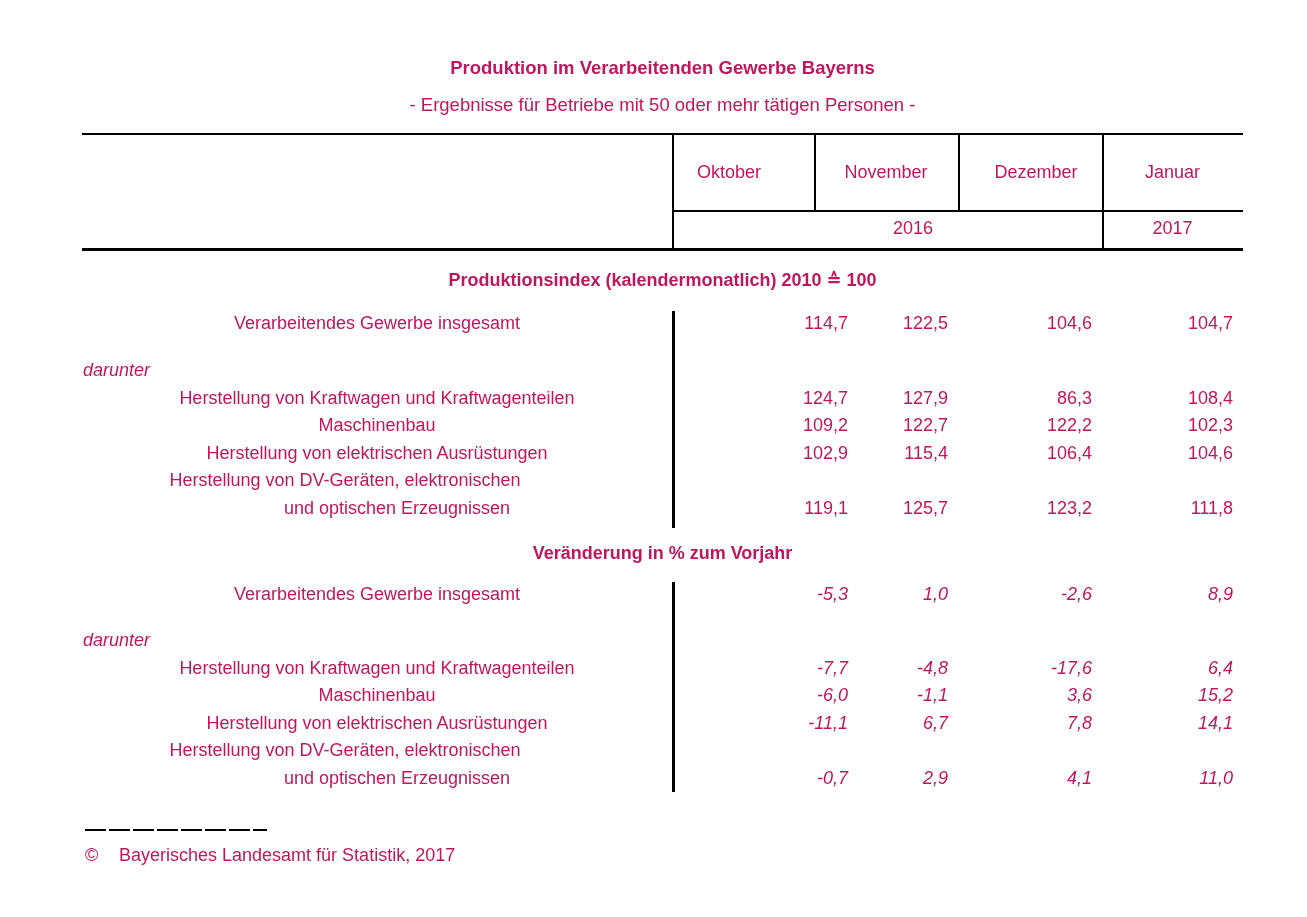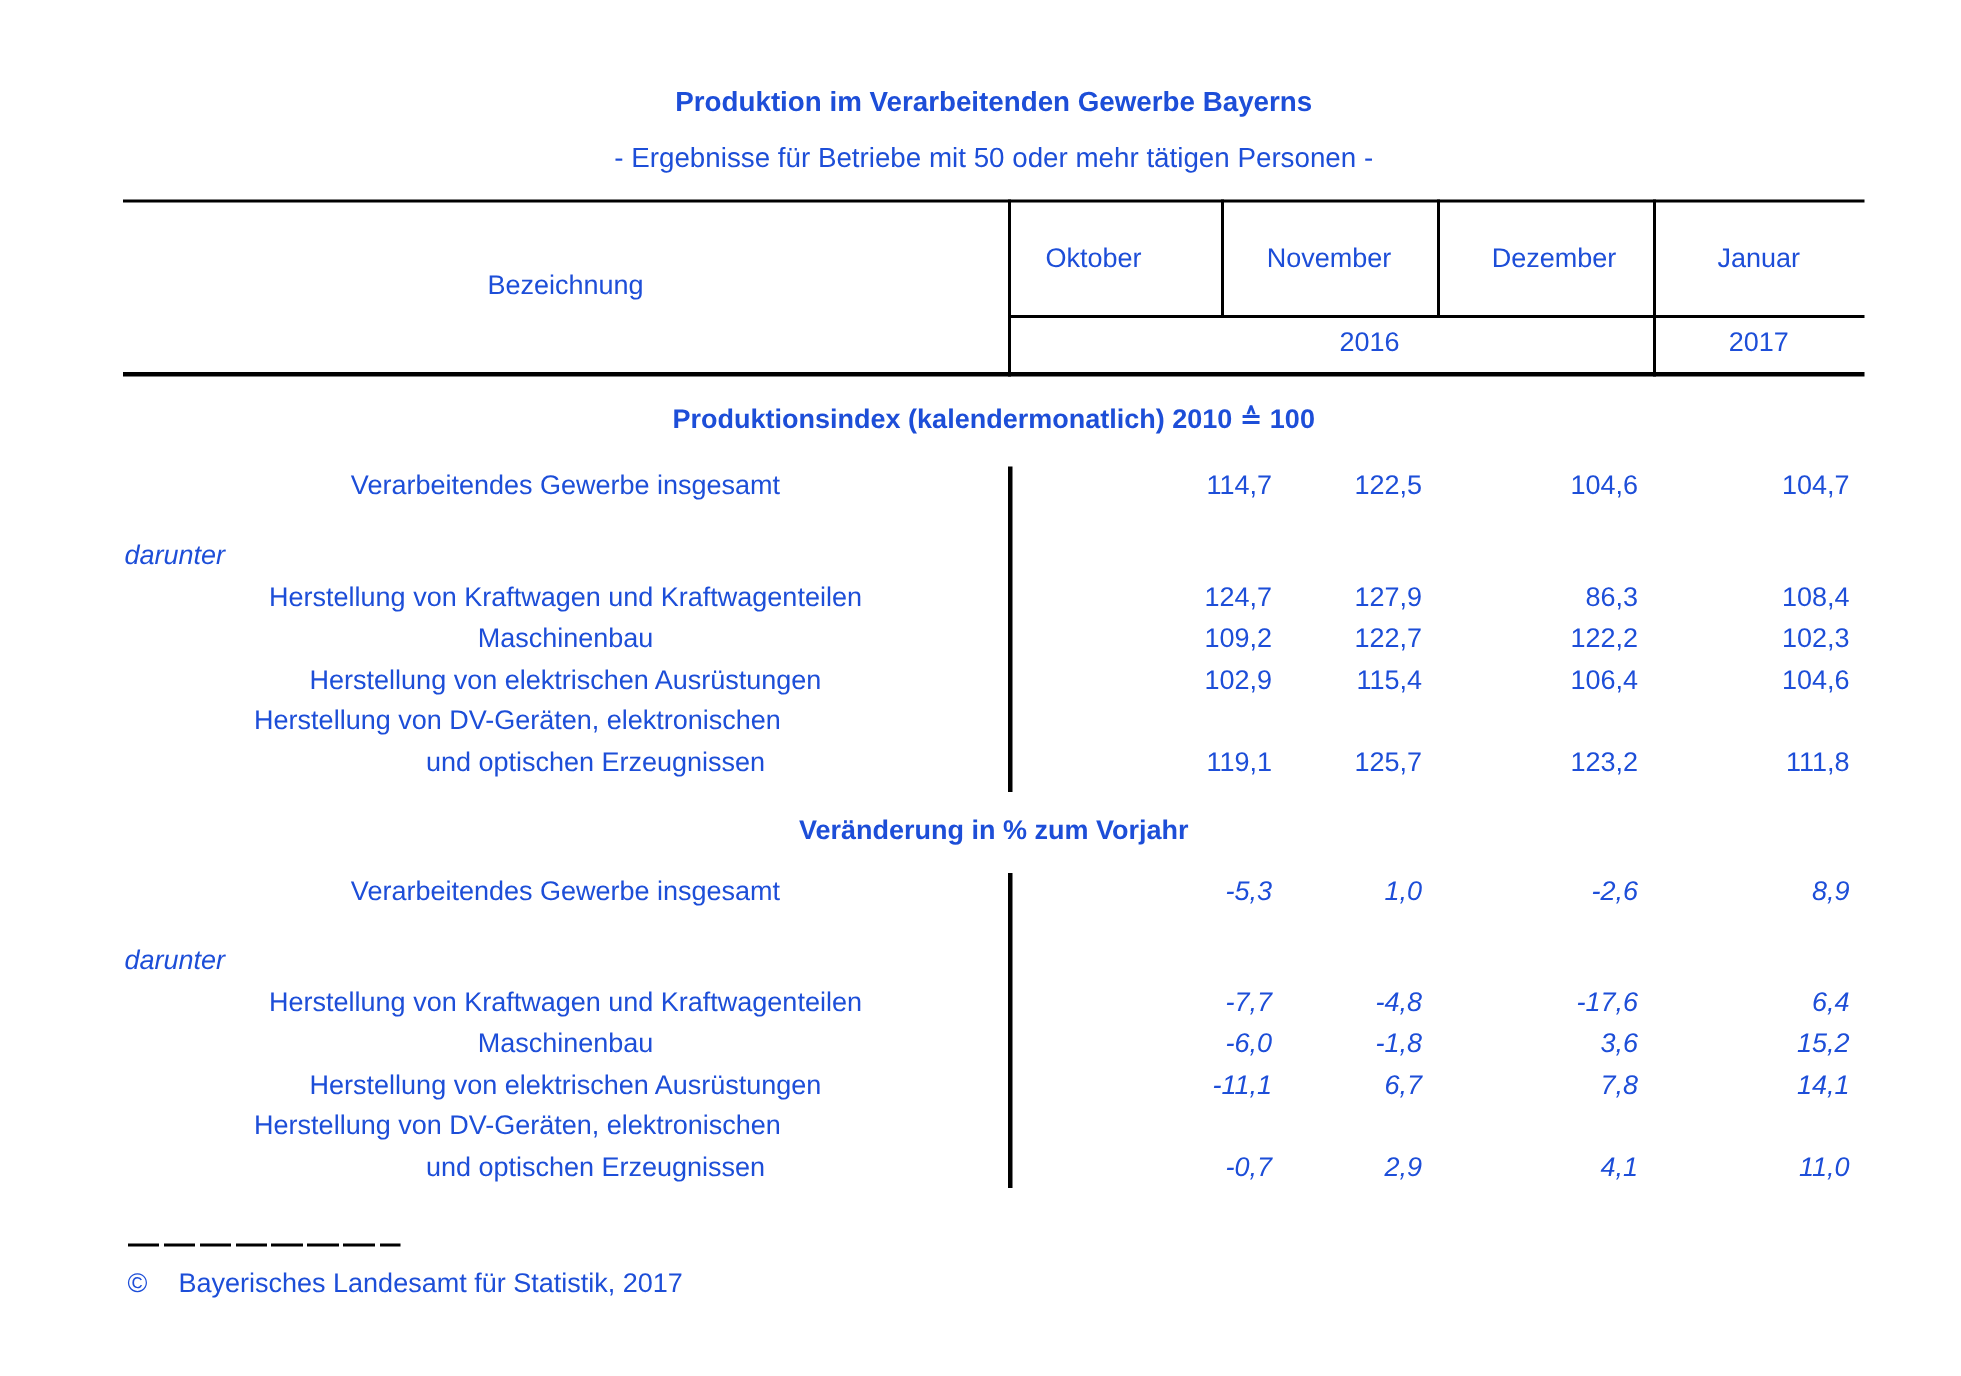--- a/index.html
+++ b/index.html
@@ -1,19 +1,19 @@
 <!DOCTYPE html>
 <html><head>
 <meta charset="utf-8">
 <style>
   html,body{margin:0;padding:0;background:#fff;}
   .page{
     position:relative;width:1307px;height:917px;background:#ffffff;
     font-family:"Liberation Sans","DejaVu Sans",sans-serif;
-    font-size:18px;color:#1d4ed8;overflow:hidden;
+    font-size:18px;color:#be185d;overflow:hidden;
   }
   .title{position:absolute;left:82px;top:57px;width:1161px;text-align:center;font-weight:bold;font-size:18.5px;}
   .subtitle{position:absolute;left:82px;top:94px;width:1161px;text-align:center;font-size:18.5px;}
 
   
   .hline,.vline{position:absolute;background:#000;}
   .top-border{left:82px;top:133px;width:1161px;height:2px;}
   .mid-line{left:672px;top:210px;width:571px;height:2px;}
   .bottom-border{left:82px;top:248px;width:1161px;height:3px;}
   .v-label{left:672px;top:133px;width:2px;height:118px;}
@@ -72,21 +72,20 @@
   <div class="subtitle">- Ergebnisse für Betriebe mit 50 oder mehr tätigen Personen -</div>
 
   <div class="hline top-border"></div>
   <div class="hline mid-line"></div>
   <div class="hline bottom-border"></div>
   <div class="vline v-label"></div>
   <div class="vline v-okt-nov"></div>
   <div class="vline v-nov-dez"></div>
   <div class="vline v-dez-jan"></div>
 
-  <div class="hdr hdr-bez">Bezeichnung</div>
   <div class="hdr hdr-m0">Oktober</div>
   <div class="hdr hdr-m1">November</div>
   <div class="hdr hdr-m2">Dezember</div>
   <div class="hdr hdr-m3">Januar</div>
   <div class="hdr hdr-y16">2016</div>
   <div class="hdr hdr-y17">2017</div>
 
   <div class="sec-head sec1-head">Produktionsindex (kalendermonatlich) 2010 ≙ 100</div>
   <div class="vline sep1"></div>
 
@@ -157,21 +156,21 @@
     <div class="lbl">Herstellung von Kraftwagen und Kraftwagenteilen</div>
     <div class="val v0">-7,7</div>
     <div class="val v1">-4,8</div>
     <div class="val v2">-17,6</div>
     <div class="val v3">6,4</div>
   </div>
 
   <div class="row italic s2r3">
     <div class="lbl">Maschinenbau</div>
     <div class="val v0">-6,0</div>
-    <div class="val v1">-1,8</div>
+    <div class="val v1">-1,1</div>
     <div class="val v2">3,6</div>
     <div class="val v3">15,2</div>
   </div>
 
   <div class="row italic s2r4">
     <div class="lbl">Herstellung von elektrischen Ausrüstungen</div>
     <div class="val v0">-11,1</div>
     <div class="val v1">6,7</div>
     <div class="val v2">7,8</div>
     <div class="val v3">14,1</div>

